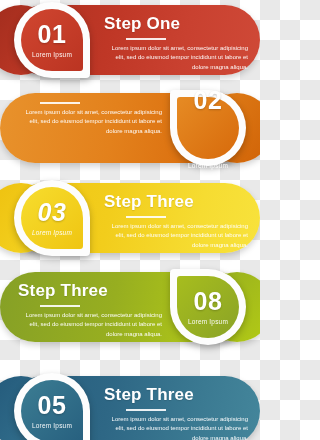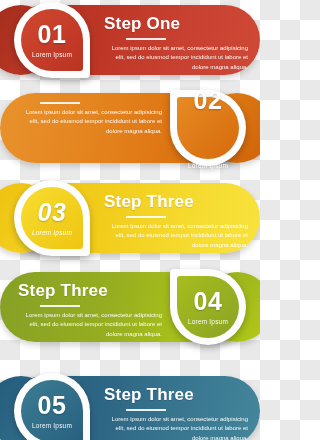--- a/index.html
+++ b/index.html
@@ -126,21 +126,21 @@
       <hr class="divider">
       <p class="step-desc">Lorem ipsum dolor sit amet, consectetur adipisicing elit, sed do eiusmod tempor incididunt ut labore et dolore magna aliqua.</p>
     </div>
   </div>
 
   <div class="step-row row-right" style="top:272px;">
     <div class="band" style="background:linear-gradient(100deg,#86a026 0%,#97ae20 45%,#abc21a 75%,#b7cc16 100%);"></div>
     <div class="back-circle" style="background:linear-gradient(130deg,#94ab20 0%,#b4cc15 100%);"></div>
     <div class="ring"></div>
     <div class="badge" style="background:linear-gradient(135deg,#a7bd1e 0%,#8aa326 100%);">
-      <div class="badge-number">04</div>
+      <div class="badge-number">08</div>
       <div class="badge-caption">Lorem Ipsum</div>
     </div>
     <div class="content">
       <h2 class="step-title">Step Three</h2>
       <hr class="divider">
       <p class="step-desc">Lorem ipsum dolor sit amet, consectetur adipisicing elit, sed do eiusmod tempor incididunt ut labore et dolore magna aliqua.</p>
     </div>
   </div>
 
   <div class="step-row row-left" style="top:376px;">

